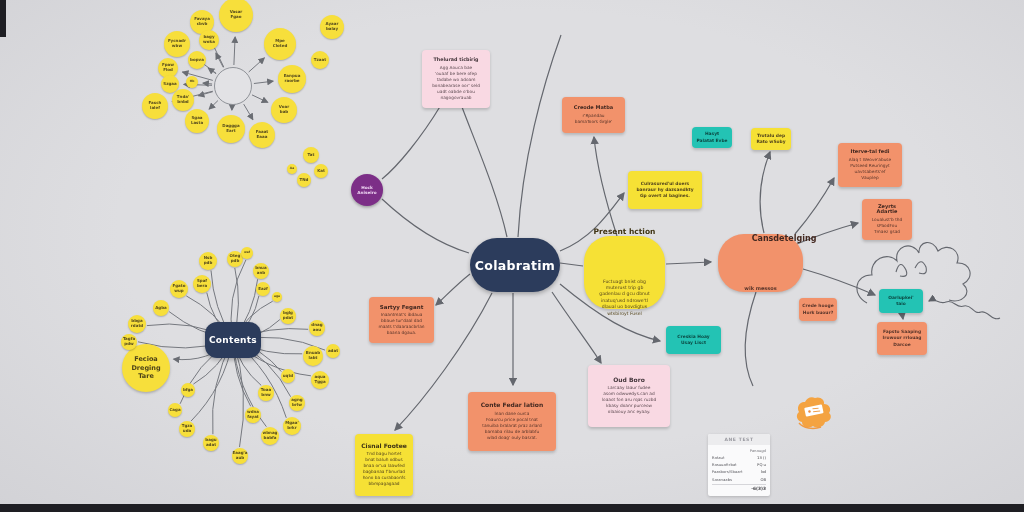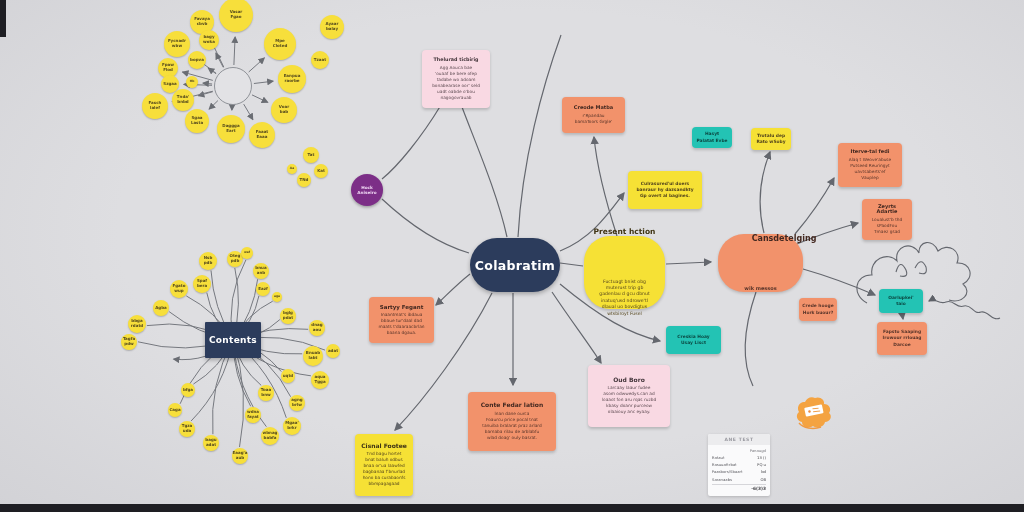--- a/index.html
+++ b/index.html
@@ -26,21 +26,21 @@
   #top-hub{
     position:absolute;z-index:2;border-radius:50%;
     background:#e2e2e5;border:1.5px solid #8f9298;box-sizing:border-box;
   }
   .navy-node{
     position:absolute;z-index:4;background:#2c3c5c;color:#ffffff;font-weight:bold;
     display:flex;align-items:center;justify-content:center;text-align:center;
     box-shadow:0 2px 4px rgba(0,0,0,.28);letter-spacing:.3px;
   }
   #center-node{border-radius:27px;font-size:12.5px;}
-  #contents-node{border-radius:1px;font-size:9px;}
+  #contents-node{border-radius:12px;font-size:9px;}
   #purple-node{
     position:absolute;z-index:4;border-radius:50%;background:#7c2e87;
     color:#f0d7f4;font-weight:bold;font-size:4.2px;line-height:1.3;
     display:flex;align-items:center;justify-content:center;text-align:center;
     white-space:pre-line;box-shadow:0 1.5px 3px rgba(0,0,0,.3);
   }
   .note{
     position:absolute;z-index:5;box-sizing:border-box;padding:4px 3px;
     display:flex;flex-direction:column;align-items:center;justify-content:center;
     text-align:center;border-radius:4px;box-shadow:0 1.5px 3px rgba(0,0,0,.18);
@@ -169,20 +169,23 @@
 
   <div id="top-hub" style="left: 214px; top: 67px; width: 38px; height: 38px;"></div>
 
   <div id="center-node" class="navy-node" style="left: 470px; top: 238px; width: 90px; height: 54px;">Colabratim</div>
 
   <div id="contents-node" class="navy-node" style="left: 205px; top: 322px; width: 56px; height: 36px;">Contents</div>
 
   <div id="purple-node" style="left: 351px; top: 174px; width: 32px; height: 32px;">Hock
 Aniseiro</div>
 
+  <div id="big-circle" class="bigcircle" style="left: 122px; top: 344px; width: 48px; height: 48px;">Fecioa
+Dreging
+Tare</div>
 
   <div id="summary-table" style="left: 708px; top: 434px; width: 62px; height: 62px;">
     <div class="thead">ANE TEST</div>
     <div class="tbody">
       <div class="colhead">Fanaugd</div>
       <div id="table-rows">
           <div class="trow">
             <span>Eataut</span>
             <span class="v">13 ()</span>
           </div>

